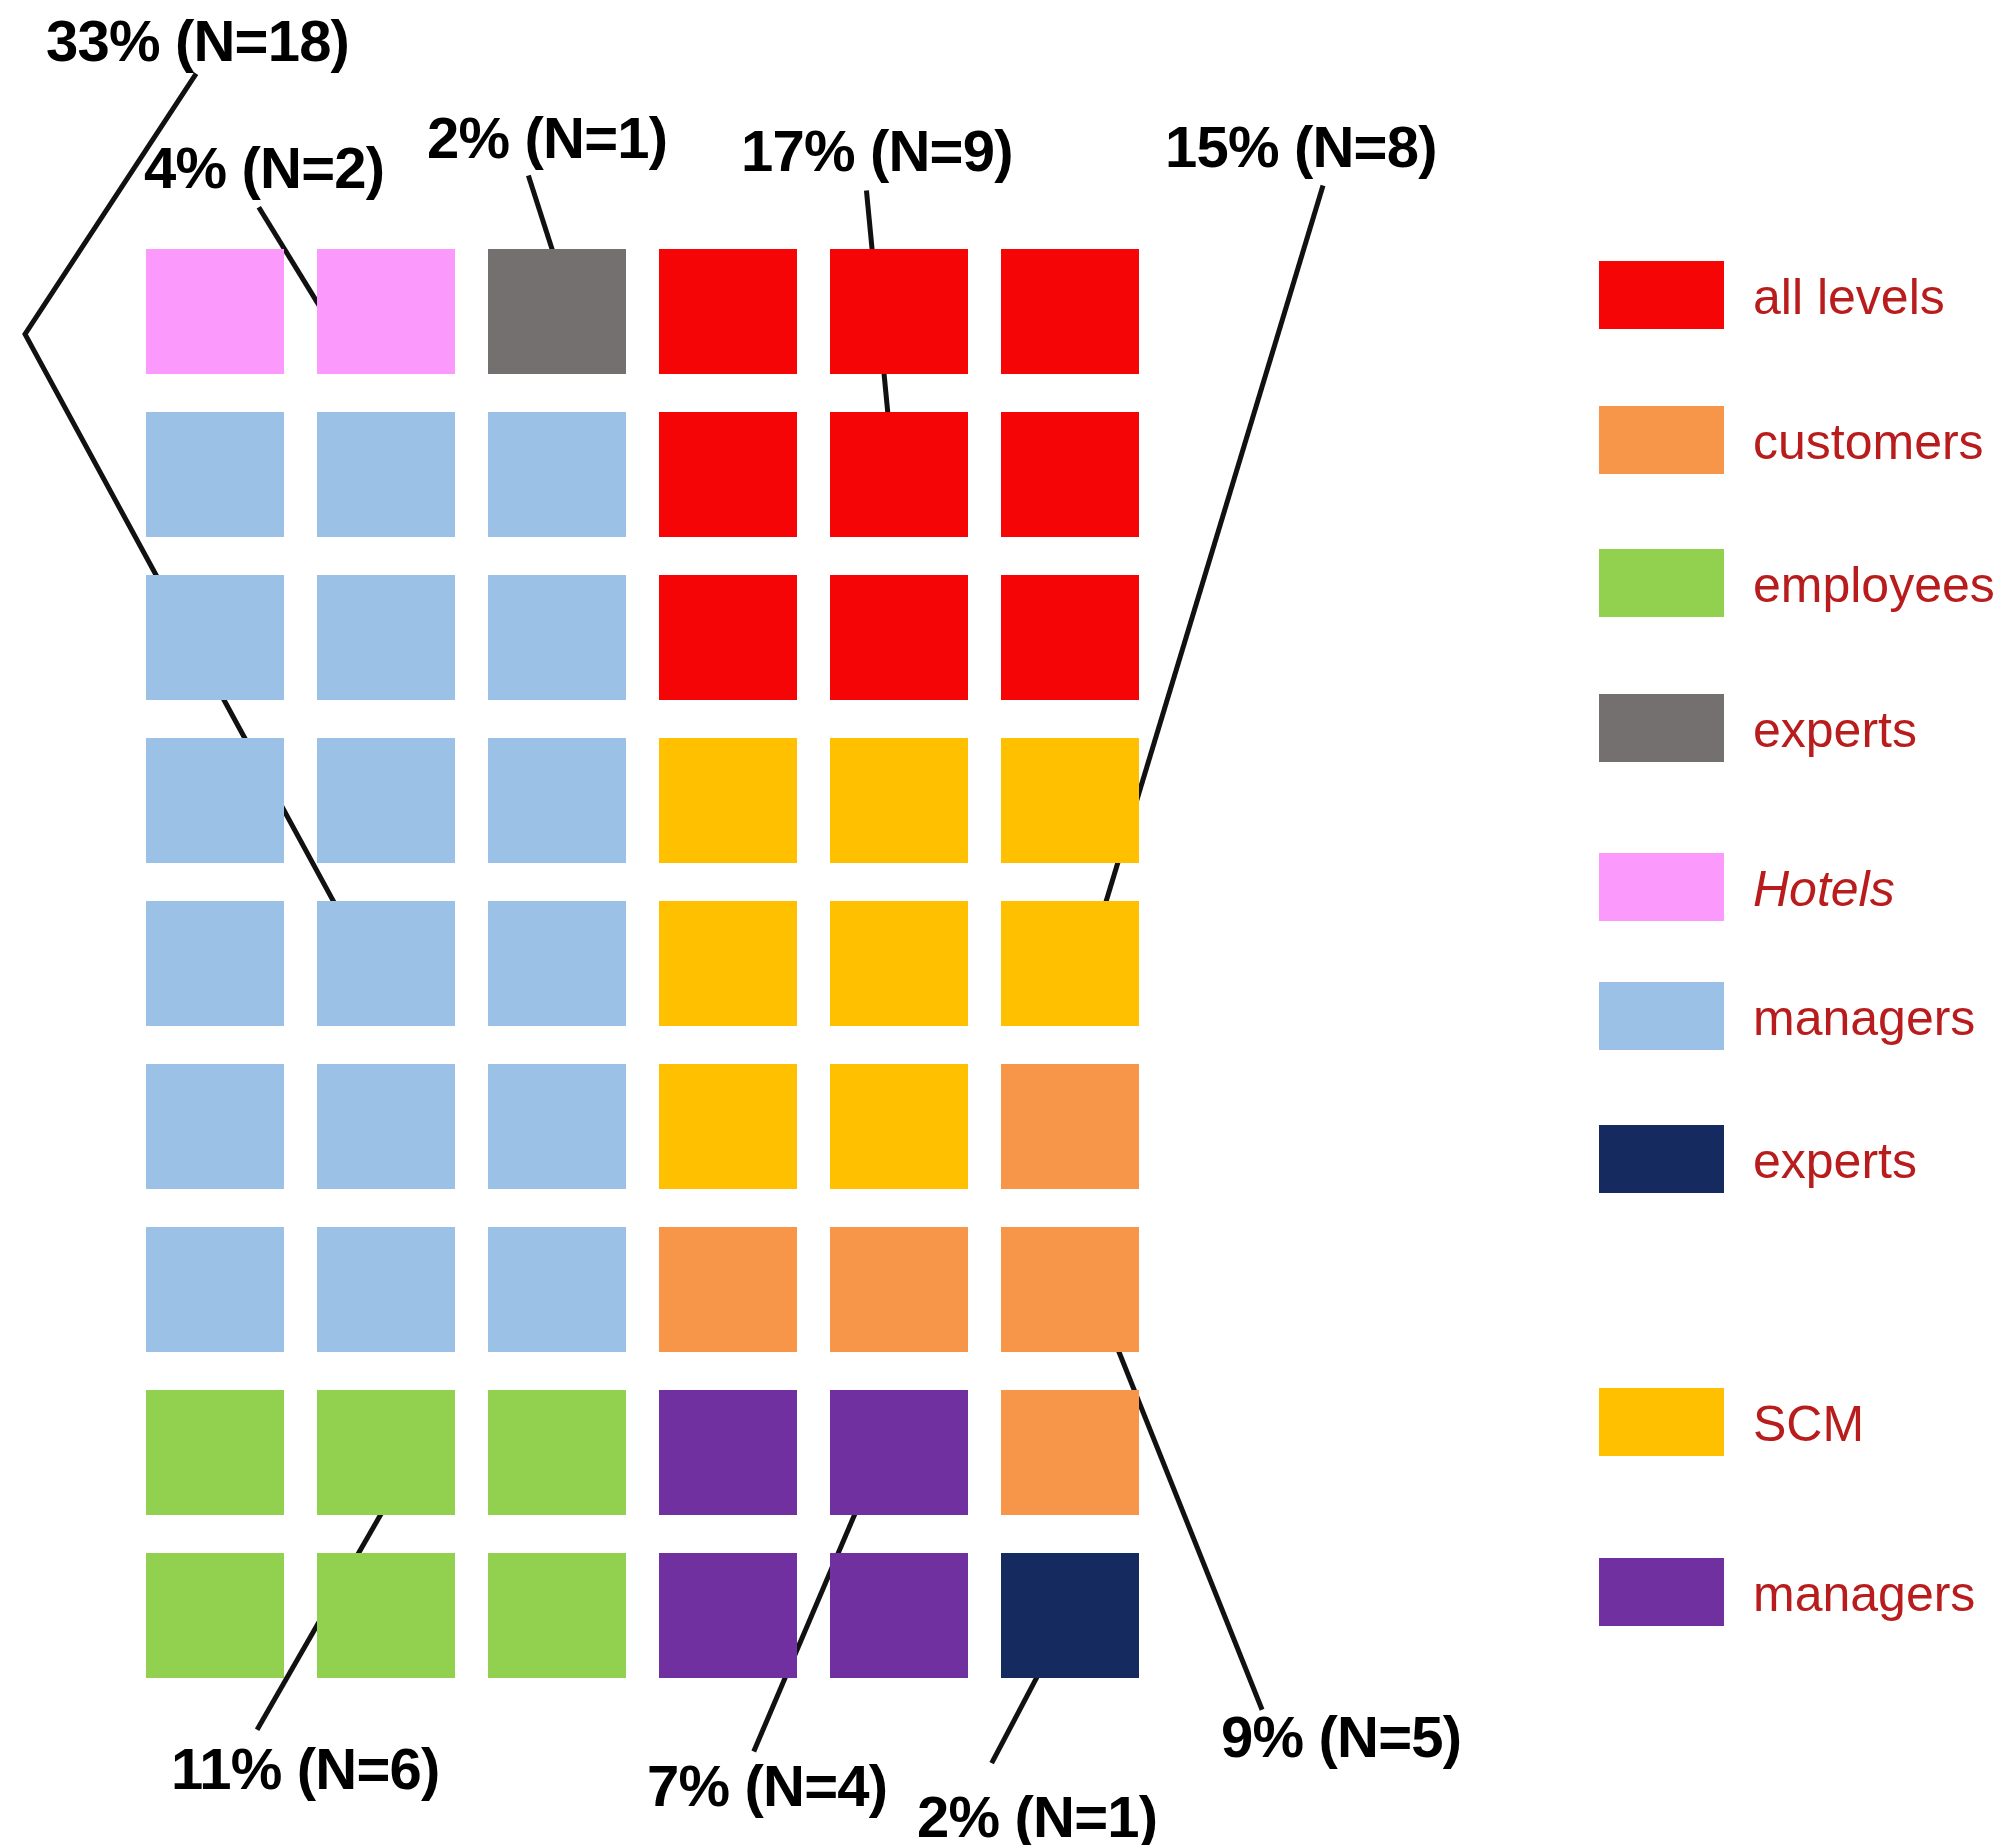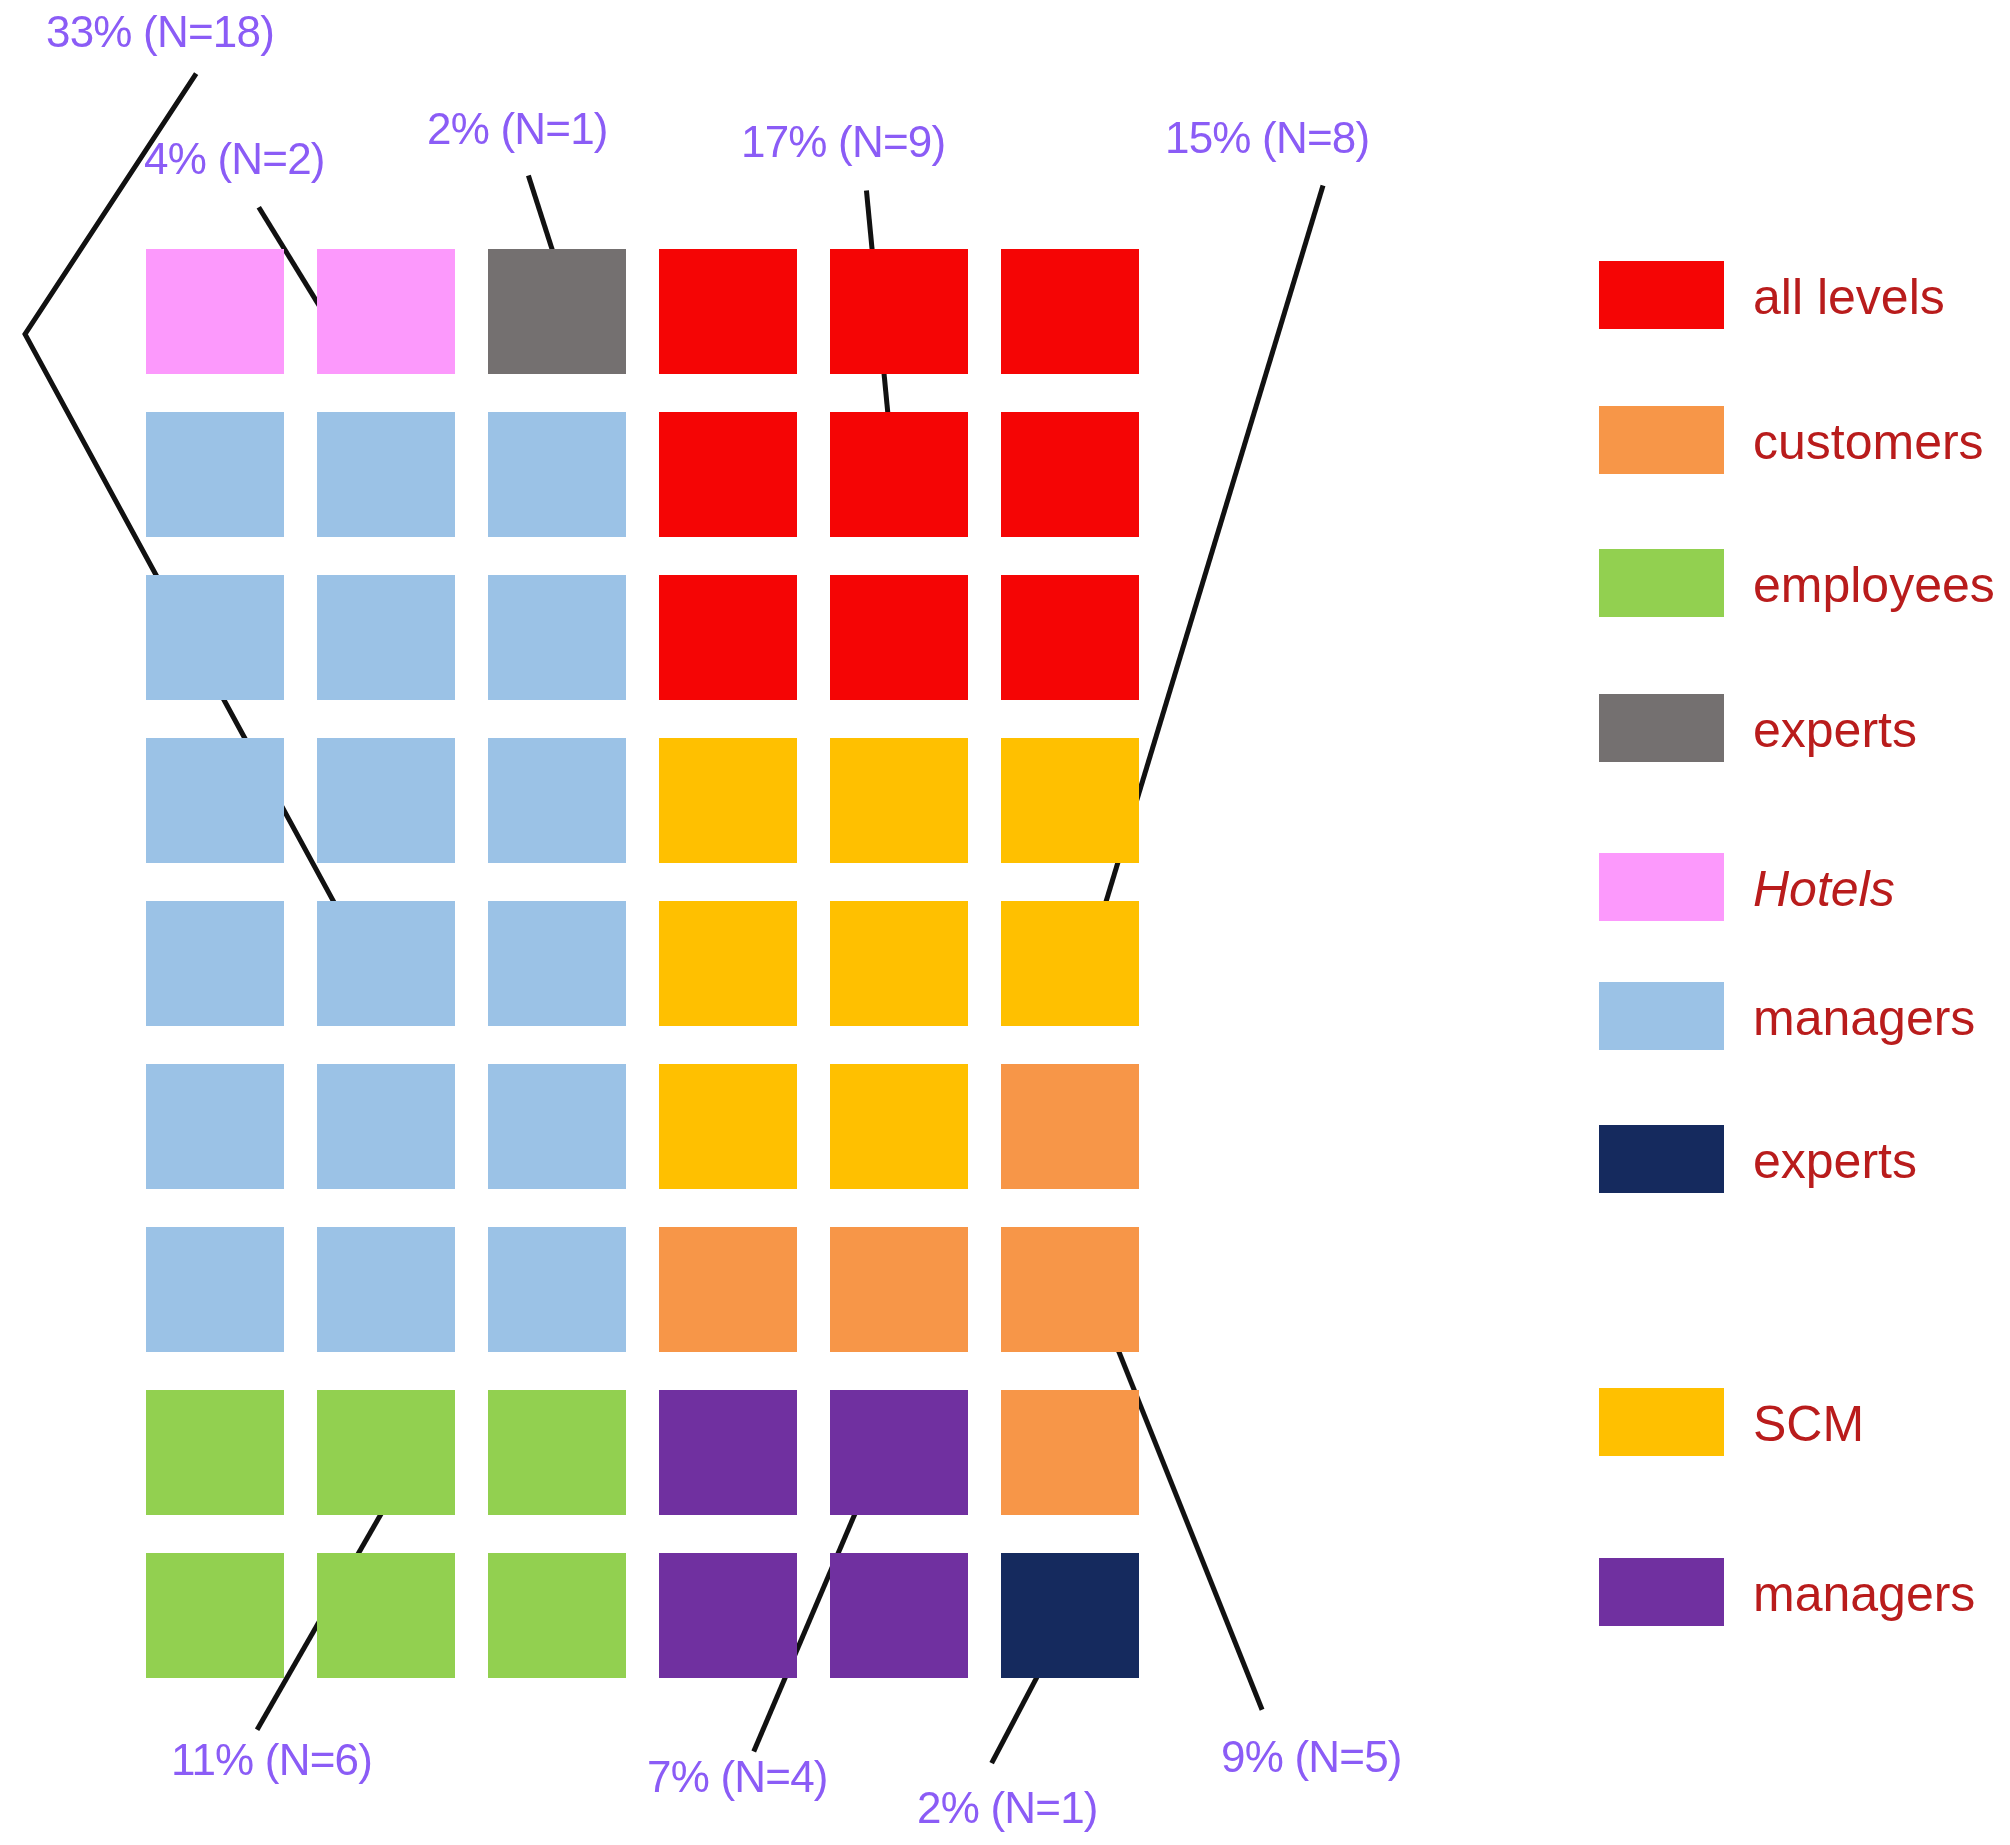--- a/index.html
+++ b/index.html
@@ -14,21 +14,21 @@
   #grid{
     position:absolute;left:146px;top:249px;
     display:grid;
     grid-template-columns:repeat(6,138px);
     grid-auto-rows:125px;
     column-gap:33px;row-gap:38px;
   }
   .cell{width:138px;height:125px;}
   .callout-label{
     position:absolute;
-    font-size:44px;font-weight:normal;color:#8b5cf6;
+    font-size:58px;font-weight:bold;color:#000000;
     white-space:nowrap;letter-spacing:-0.8px;
   }
   #legend{position:absolute;left:0;top:0;}
   .legend-item{position:absolute;left:1599px;width:412px;height:71px;}
   .legend-swatch{
     position:absolute;left:0;top:0;width:125px;height:68px;
   }
   .legend-text{
     position:absolute;left:154px;top:50%;
     transform:translateY(-50%);
@@ -109,21 +109,21 @@
       <div class="cell" style="background: rgb(21, 42, 94);"></div>
     </div>
 
   <div class="callout-label" style="left: 46px; top: 6.7px;">33% (N=18)</div>
   <div class="callout-label" style="left: 144px; top: 134px;">4% (N=2)</div>
   <div class="callout-label" style="left: 427px; top: 104px;">2% (N=1)</div>
   <div class="callout-label" style="left: 741px; top: 117px;">17% (N=9)</div>
   <div class="callout-label" style="left: 1165px; top: 113px;">15% (N=8)</div>
   <div class="callout-label" style="left: 171px; top: 1735px;">11% (N=6)</div>
   <div class="callout-label" style="left: 647px; top: 1752px;">7% (N=4)</div>
-  <div class="callout-label" style="left: 1221px; top: 1703px; margin-top: 29px;">9% (N=5)</div>
+  <div class="callout-label" style="left: 1221px; top: 1703px;">9% (N=5)</div>
   <div class="callout-label" style="left: 917px; top: 1783px;">2% (N=1)</div>
 
   <div id="legend">
     <div class="legend-item" style="top: 261px;">
       <span class="legend-swatch" style="background: rgb(245, 5, 5);"></span>
       <span class="legend-text">all levels</span>
     </div>
     <div class="legend-item" style="top: 406px;">
       <span class="legend-swatch" style="background: rgb(247, 150, 72);"></span>
       <span class="legend-text">customers</span>

